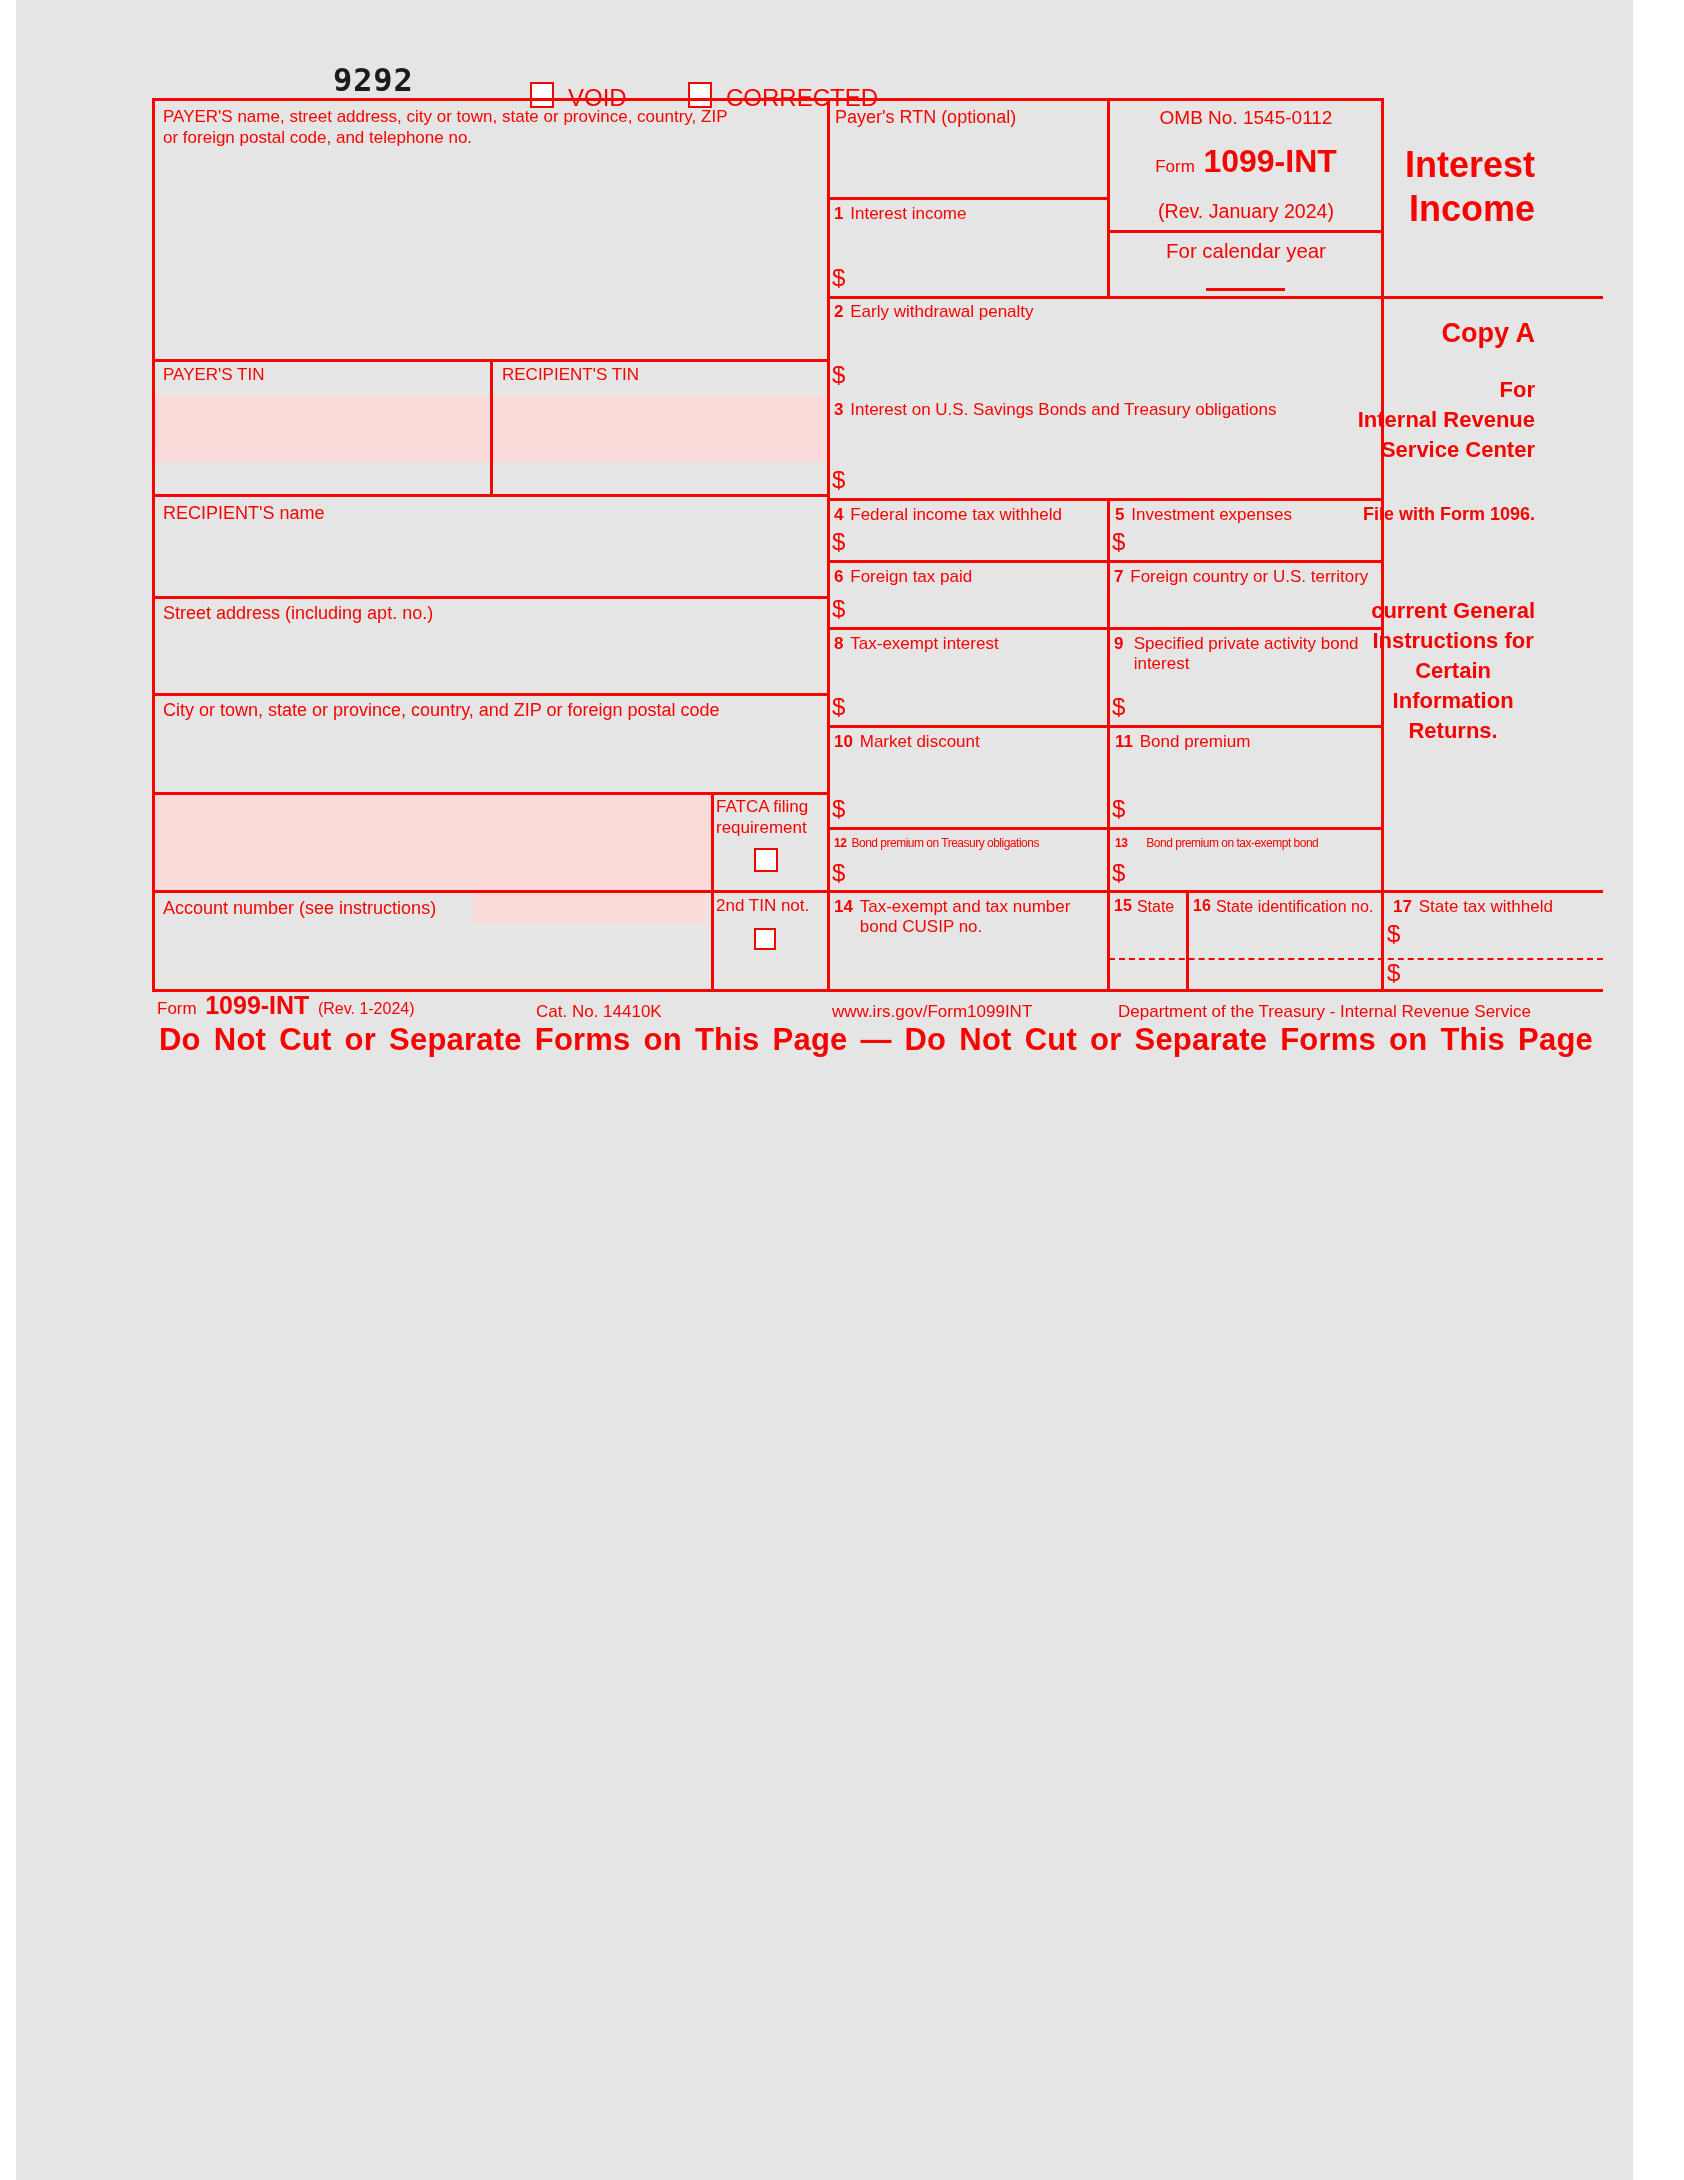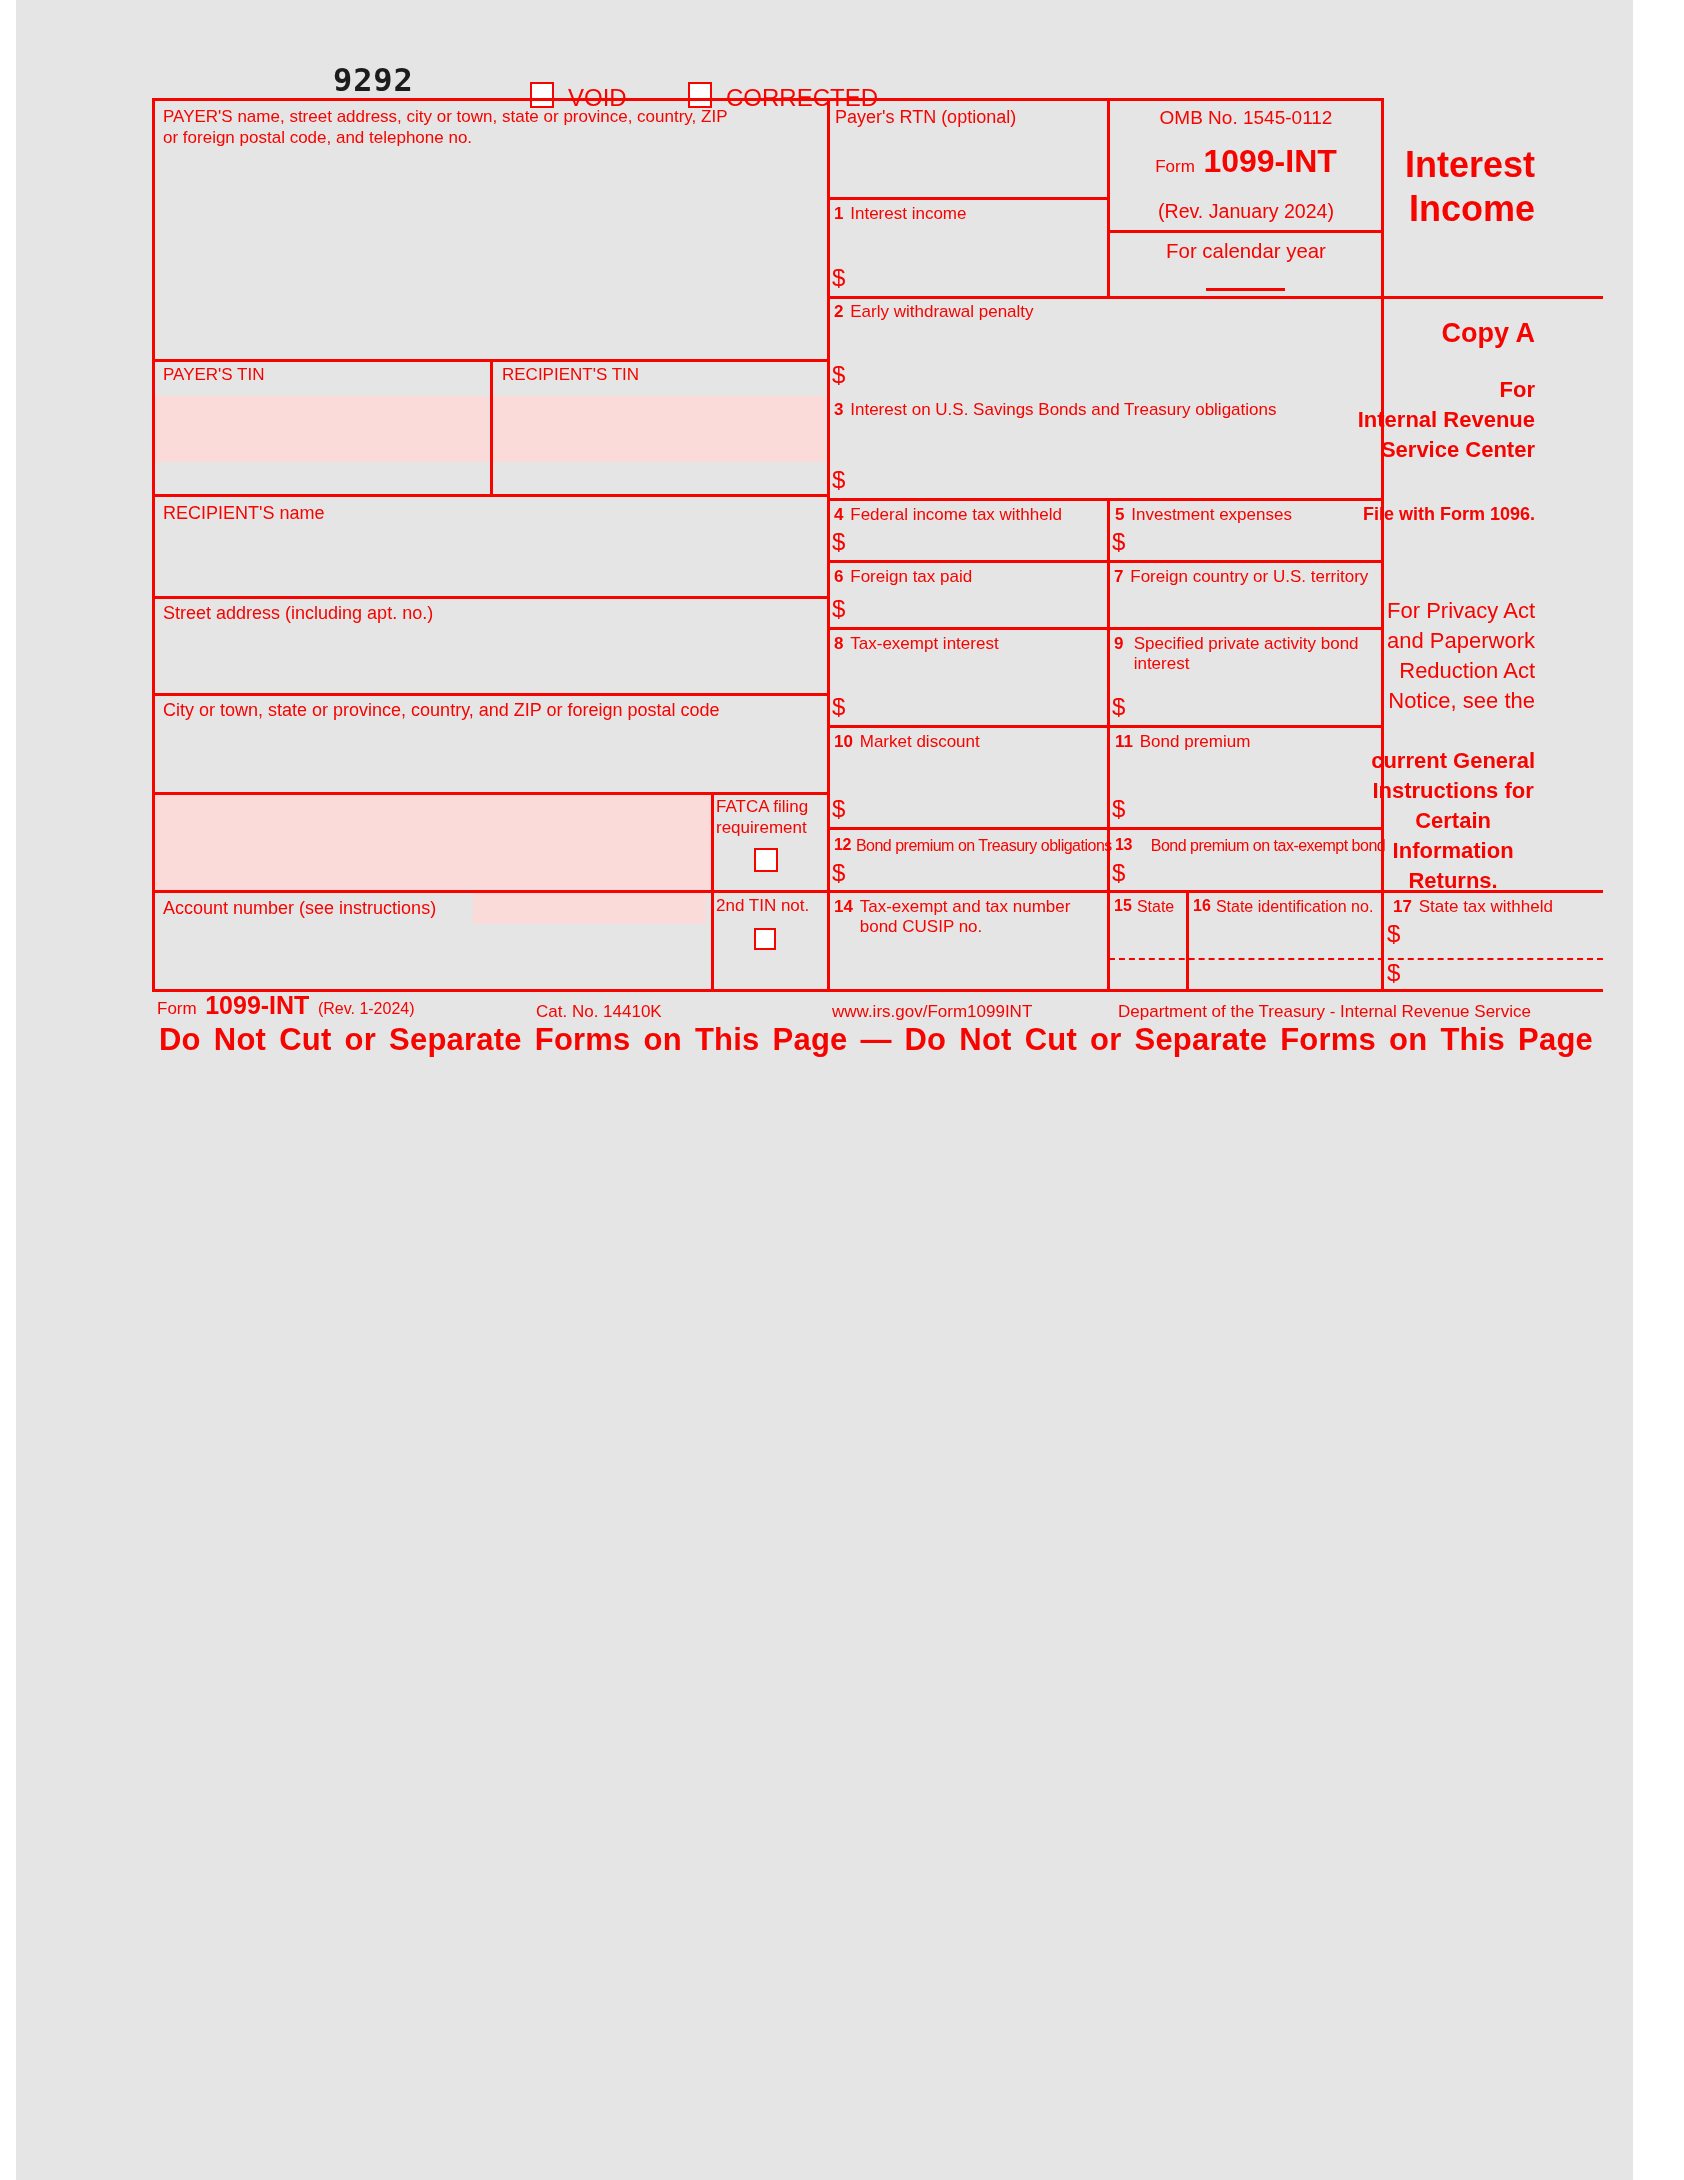--- a/index.html
+++ b/index.html
@@ -19,21 +19,21 @@
   }
   .t{position:absolute;white-space:pre-line;line-height:1.22;}
   .hl{position:absolute;height:2.6px;background:var(--red);}
   .vl{position:absolute;width:2.6px;background:var(--red);}
   .dash{position:absolute;height:0;border-top:2.6px dashed var(--red);}
   .pink{position:absolute;background:var(--pink);}
   .cb{position:absolute;border:2.6px solid var(--red);background:#fff;box-sizing:border-box;}
   .bx{position:absolute;display:flex;gap:6.8px;align-items:flex-start;font-size:17px;}
   .bx .n{font-weight:bold;}
   .bx .l{white-space:pre-line;line-height:1.2;}
-  .cond{font-size:16px;letter-spacing:-0.5px;}
+  .cond{font-size:12px;letter-spacing:-0.5px;}
   .dollar{position:absolute;font-size:24px;}
   .right-col{text-align:right;}
   .code{font-family:"DejaVu Sans Mono", monospace;font-weight:bold;color:var(--ink);font-size:32px;letter-spacing:0.9px;}
   .baseline-row{position:absolute;display:flex;align-items:baseline;gap:8.5px;}
   .spread{position:absolute;display:flex;justify-content:space-between;align-items:baseline;font-weight:bold;font-size:31px;word-spacing:4.3px;letter-spacing:0.2px;}
 </style>
 </head>
 <body>
 
 <div class="sheet">
@@ -202,24 +202,20 @@
   <div class="dollar" style="left:1371px;top:959px;">$</div>
 
   <div class="t right-col" style="right:98px;top:143px;font-size:36px;font-weight:bold;line-height:44px;">Interest
 Income</div>
   <div class="t right-col" style="right:98px;top:317px;font-size:27px;font-weight:bold;">Copy A</div>
   <div class="t right-col" style="right:98px;top:375px;font-size:22px;font-weight:bold;line-height:30px;">For
 Internal Revenue
 Service Center</div>
   <div class="t right-col" style="right:98px;top:504px;font-size:18px;font-weight:bold;">File with Form 1096.</div>
   <div class="t right-col" style="right:98px;top:566px;font-size:22px;line-height:30px;">
-    <span style="display:block;">For Privacy Act
-and Paperwork
-Reduction Act
-Notice, see the</span>
     <span style="display:block;font-weight:bold;text-align:center;">current General
 Instructions for
 Certain
 Information
 Returns.</span>
   </div>
 
   <div class="baseline-row" style="left:141px;top:991px;">
     <span style="font-size:17px;">Form</span>
     <span style="font-size:25px;font-weight:bold;">1099-INT</span>

